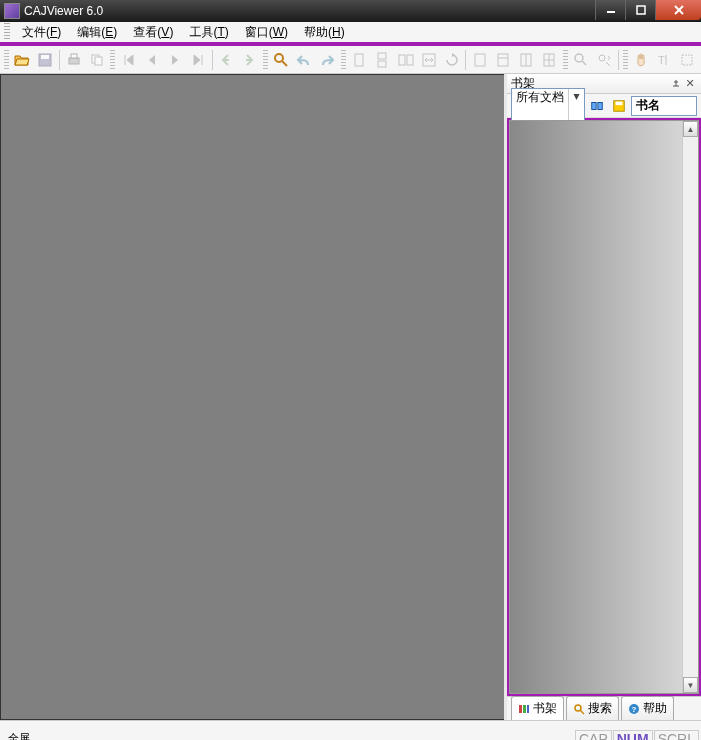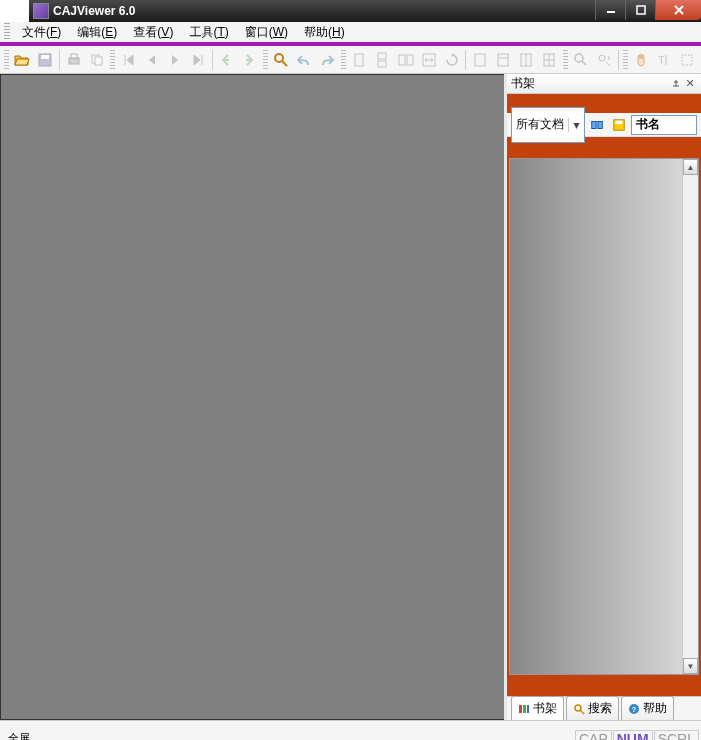--- a/index.html
+++ b/index.html
@@ -1,18 +1,18 @@
 <!DOCTYPE html>
 <html><head>
   <meta charset="utf-8">
   <style>
     * { box-sizing: border-box; margin: 0; padding: 0; }
     body { font-family: "Microsoft YaHei", Tahoma, sans-serif; font-size: 12px; width: 701px; height: 740px; overflow: hidden; background: #fff; }
     
-    .titlebar { height: 22px; background: linear-gradient(to bottom, #4a4a4a, #1a1a1a); display: flex; align-items: center; color: #fff; font-weight: bold; padding-left: 4px; margin-left: 29px; }
+    .titlebar { height: 22px; background: linear-gradient(to bottom, #4a4a4a, #1a1a1a); display: flex; align-items: center; color: #fff; font-weight: normal; padding-left: 4px; }
     .titlebar .app-icon { width: 16px; height: 16px; background: linear-gradient(135deg, #a070d0, #6040a0); margin-right: 4px; border: 1px solid #888; }
     .titlebar .title { flex: 1; font-size: 12px; }
     .win-controls { display: flex; height: 100%; }
     .win-btn { width: 30px; height: 20px; display: flex; align-items: center; justify-content: center; color: #fff; font-weight: bold; background: linear-gradient(to bottom, #555, #222); border-left: 1px solid #666; cursor: pointer; }
     .win-btn.close { width: 46px; background: linear-gradient(to bottom, #e27060, #c04020); border-radius: 0 0 4px 0;}
     .win-btn svg { width: 12px; height: 10px; }
     
     .menubar { height: 24px; background: #f5f5f5; display: flex; align-items: center; padding: 0 4px; border-bottom: 4px solid #a21caf; }
     .menubar .grip { width: 6px; height: 18px; background: repeating-linear-gradient(to bottom, #aaa 0 1px, transparent 1px 3px); margin-right: 4px; }
     .menu-item { padding: 3px 8px; cursor: pointer; }
@@ -21,27 +21,27 @@
     .toolbar { height: 28px; background: #f5f5f5; display: flex; align-items: center; padding: 1px 2px; border-bottom: 1px solid #ccc; }
     .toolbar .grip { width: 5px; height: 20px; background: repeating-linear-gradient(to bottom, #bbb 0 1px, transparent 1px 3px); margin: 0 2px; }
     .tb-btn { width: 22px; height: 22px; display: flex; align-items: center; justify-content: center; opacity: 0.45; margin: 0 1px; }
     .tb-btn.enabled { opacity: 1; cursor: pointer; }
     .tb-sep { width: 1px; height: 20px; background: #ccc; margin: 0 2px; }
     .tb-btn svg { width: 16px; height: 16px; }
     
     .main-area { display: flex; height: calc(740px - 22px - 24px - 28px - 20px); }
     .workspace { flex: 1; background: #808080; border: 1px solid #333; border-right: none; }
     
-    .side-panel { width: 197px; display: flex; flex-direction: column; border-left: 3px solid #e8e8e8; background: #c2410c; gap: 19px; }
+    .side-panel { width: 197px; display: flex; flex-direction: column; border-left: 3px solid #e8e8e8; background: #a21caf; }
     .panel-header { height: 20px; display: flex; align-items: center; padding: 0 4px; background: linear-gradient(to bottom, #fff, #eee); border-bottom: 1px solid #ccc; }
     .panel-header .title { flex: 1; font-size: 12px; }
     .panel-header .pin, .panel-header .close-p { width: 14px; height: 14px; display: flex; align-items: center; justify-content: center; cursor: pointer; font-size: 11px; color: #555; }
     
     .panel-toolbar { height: 24px; display: flex; align-items: center; padding: 2px 4px; gap: 2px; background: #f5f5f5; border-bottom: 1px solid #ddd; }
-    .combo { flex: 0 0 auto; display: flex; align-items: center; border: 1px solid #7a9ac0; background: #fff; height: 36px; }
+    .combo { flex: 0 0 auto; display: flex; border: 1px solid #7a9ac0; background: #fff; height: 36px; }
     .combo span { padding: 0 4px; font-size: 12px; }
     .combo .arrow { width: 16px; text-align: center; color: #444; border-left: 1px solid #ccc; cursor: pointer; }
     .pt-btn { width: 20px; height: 20px; display: flex; align-items: center; justify-content: center; cursor: pointer; }
     .label-field { border: 1px solid #7a9ac0; background: #fff; height: 20px; flex: 1; padding: 4px 4px; display: flex; align-items: center; overflow: hidden; font-weight: bold; }
     
     .panel-body { flex: 1; margin: 2px; border: 1px solid #999; background: linear-gradient(to right, #888, #ddd); position: relative; }
     .panel-scroll { position: absolute; right: 0; top: 0; bottom: 0; width: 16px; background: #f0f0f0; border-left: 1px solid #ccc; }
     .panel-scroll .thumb-up, .panel-scroll .thumb-down { height: 16px; background: linear-gradient(to bottom, #fff, #ddd); border: 1px solid #aaa; display: flex; align-items: center; justify-content: center; font-size: 8px; color: #555; }
     .panel-scroll .thumb-down { position: absolute; bottom: 0; left: 0; right: 0; }
     

